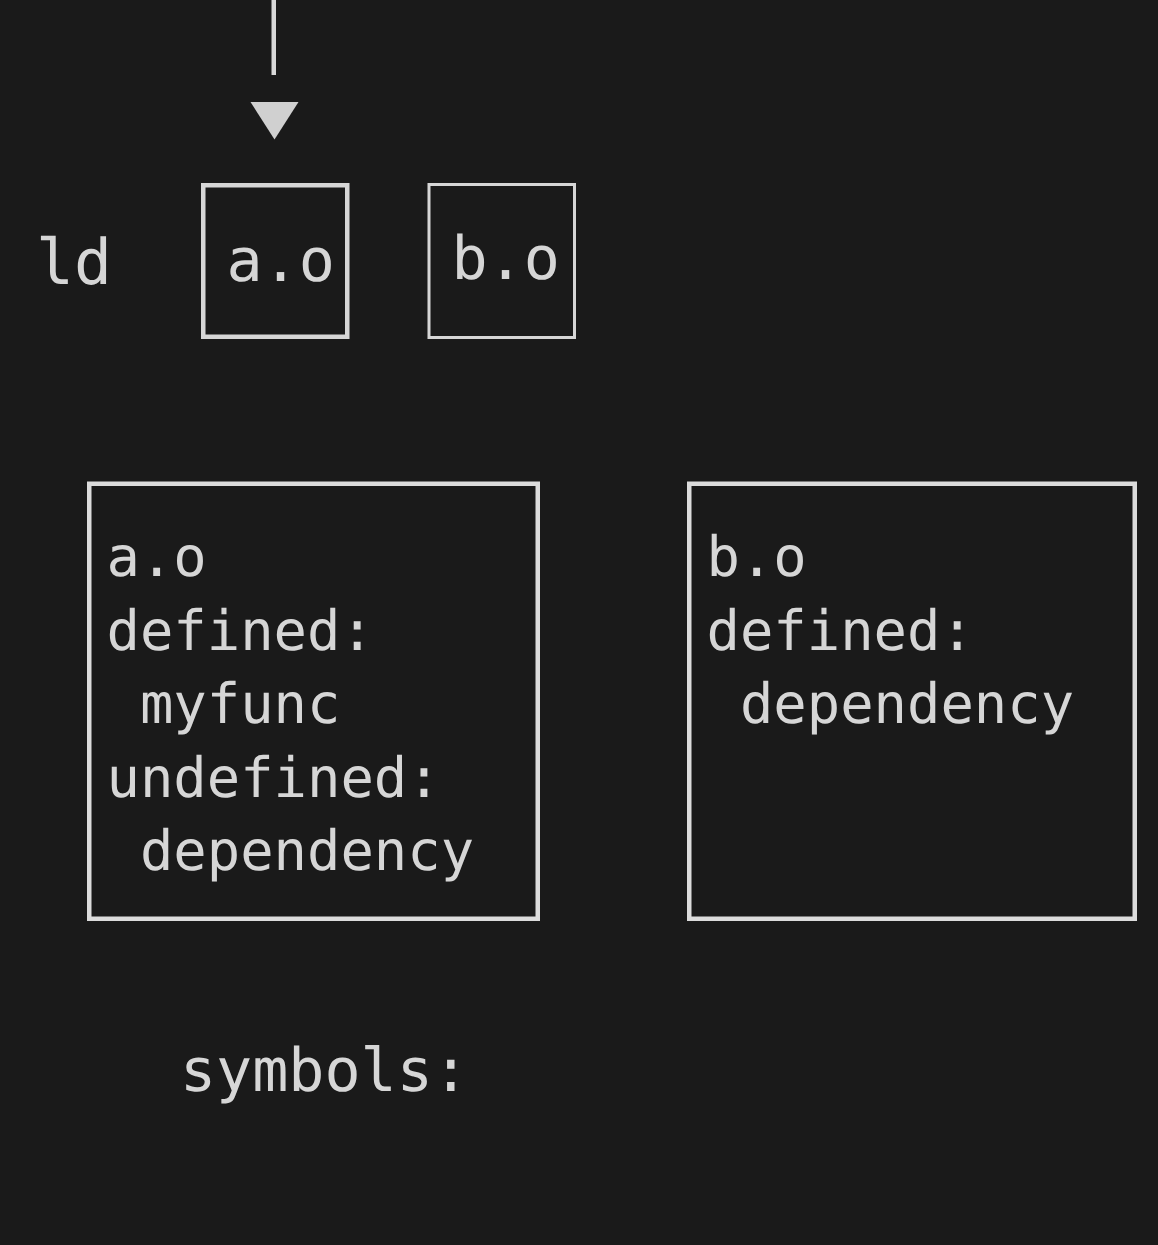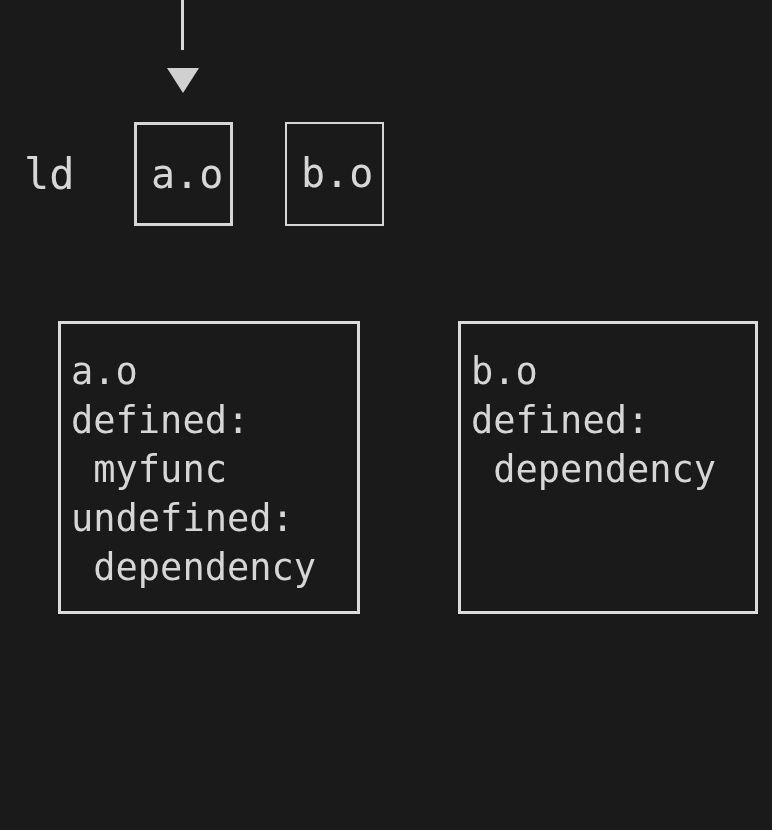--- a/index.html
+++ b/index.html
@@ -154,14 +154,15 @@
 undefined:
  dependency</pre>
   </div>
 
   <div class="symtab-panel" id="panel-b">
     <pre class="symtab-text">b.o
 defined:
  dependency</pre>
   </div>
 
+  <div id="symbols-caption">symbols:</div>
 
 </div>
 
 </body></html>

